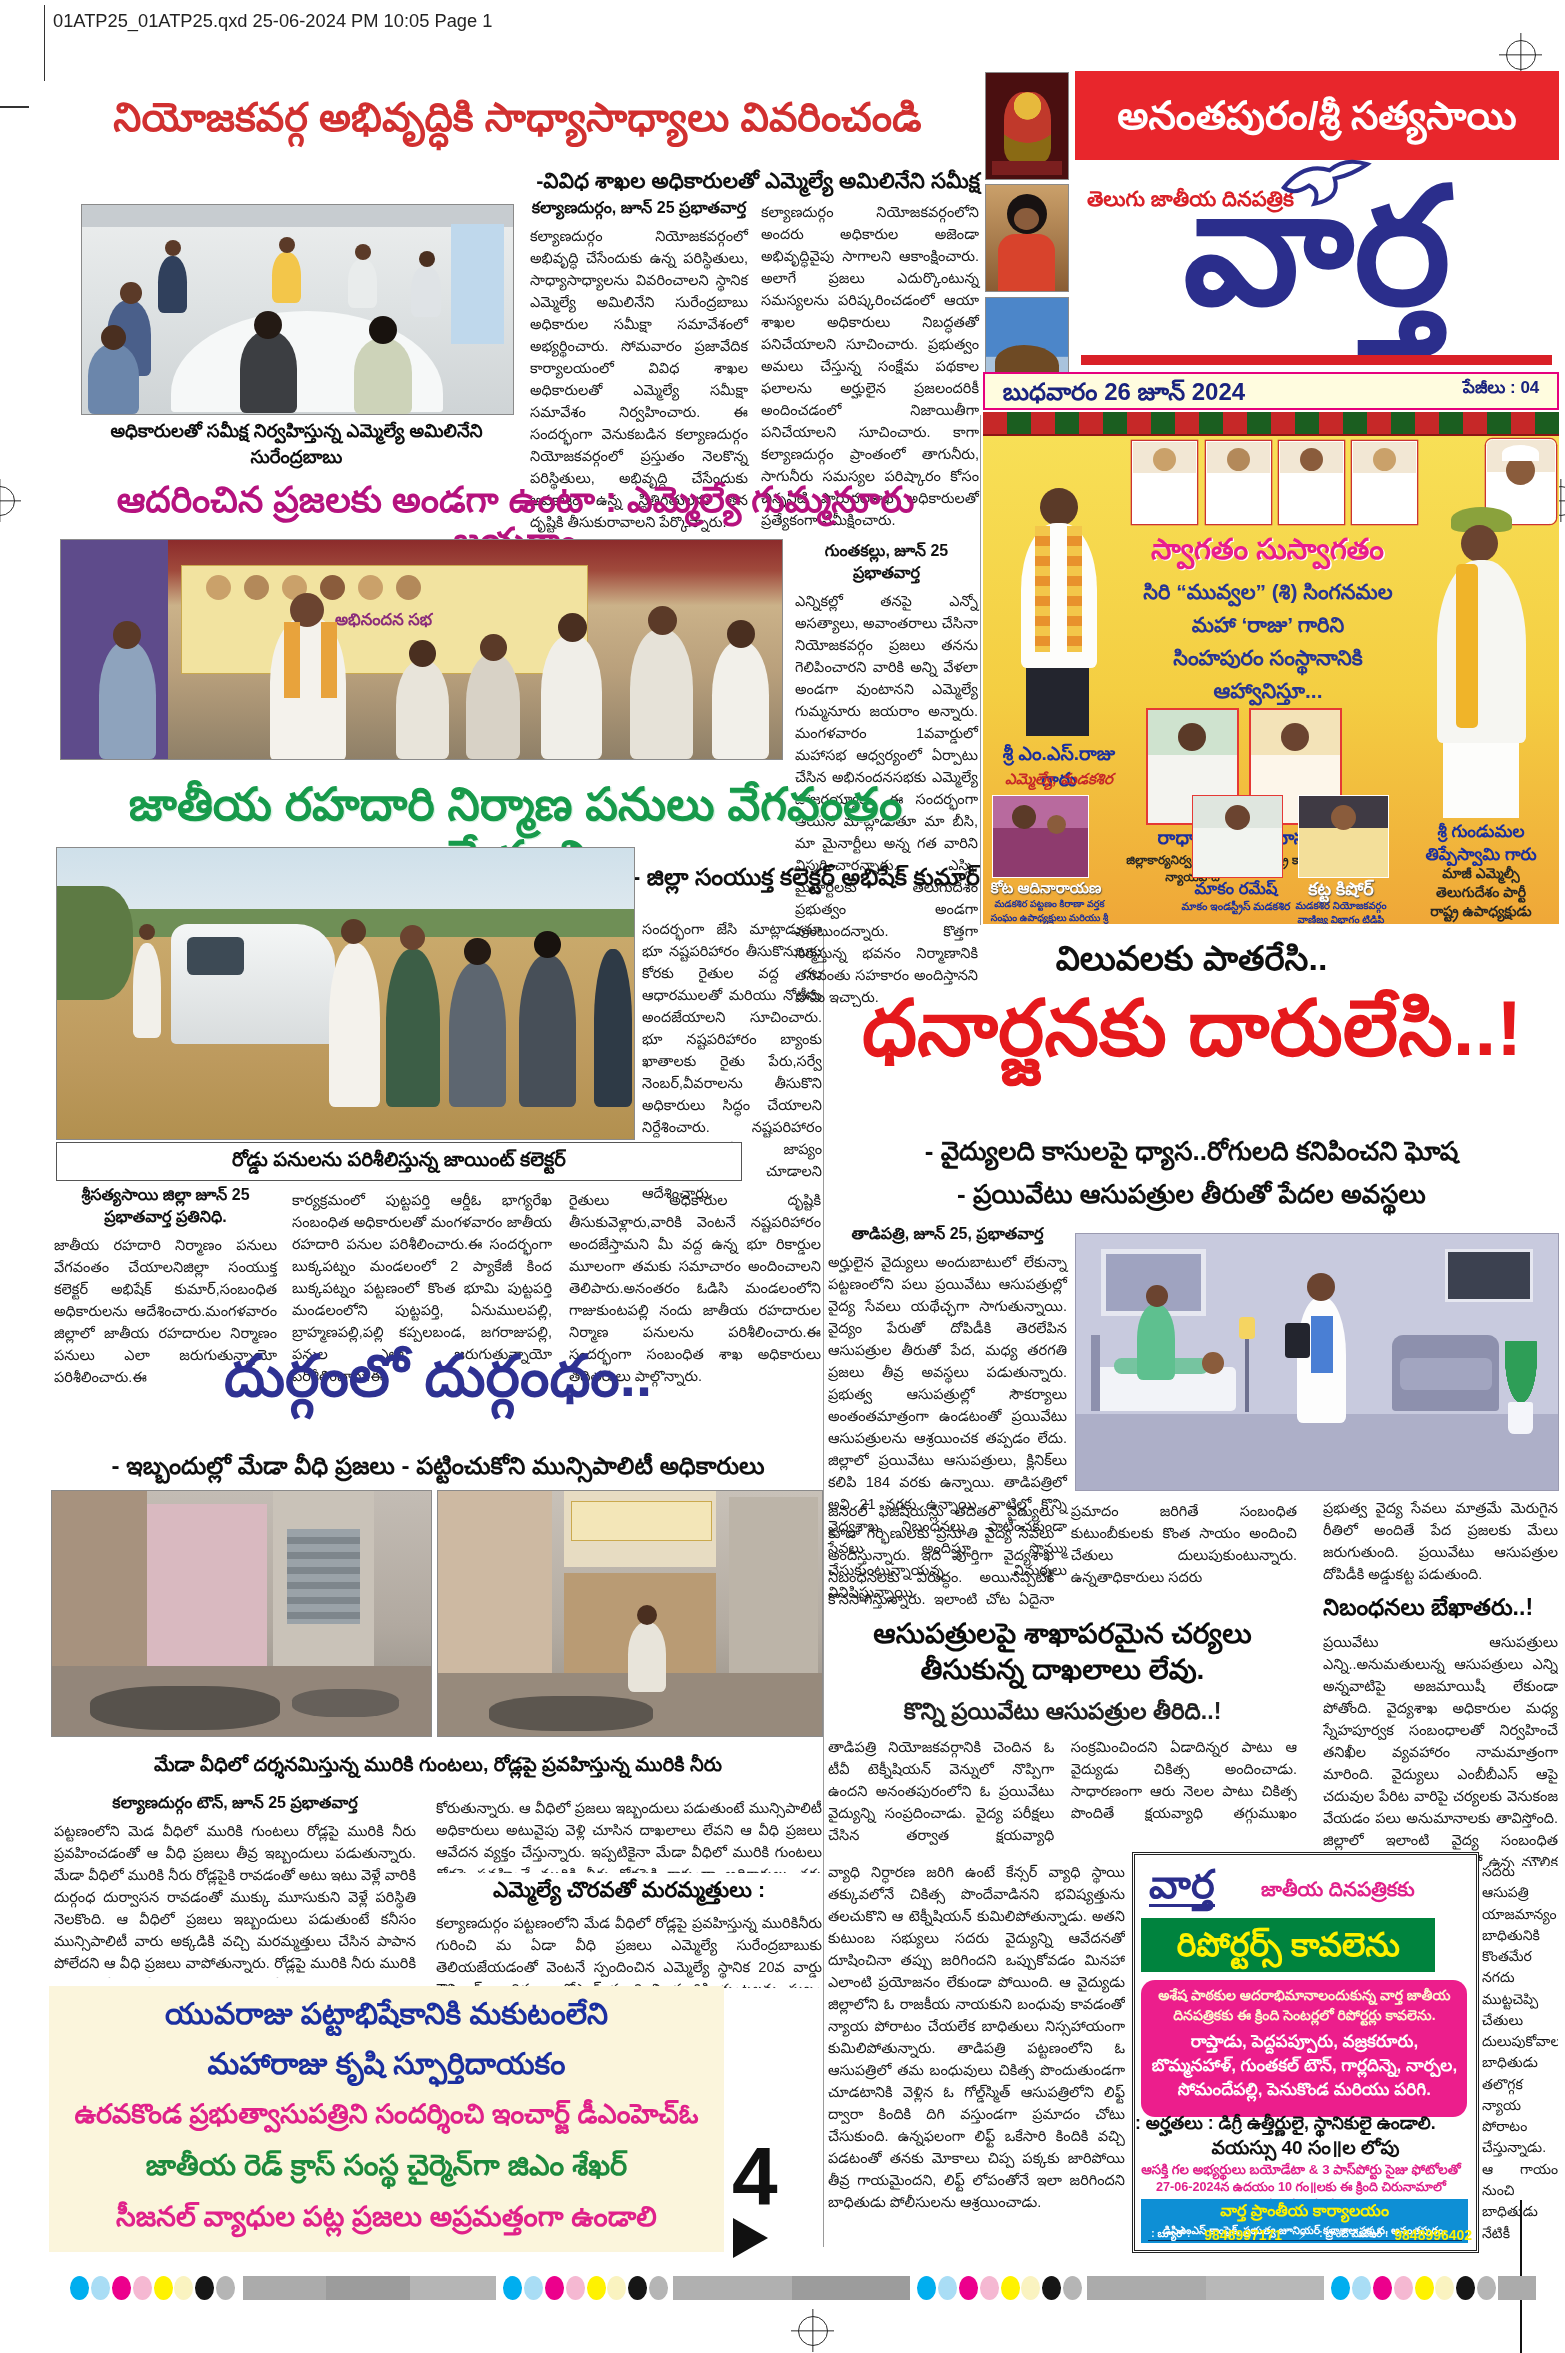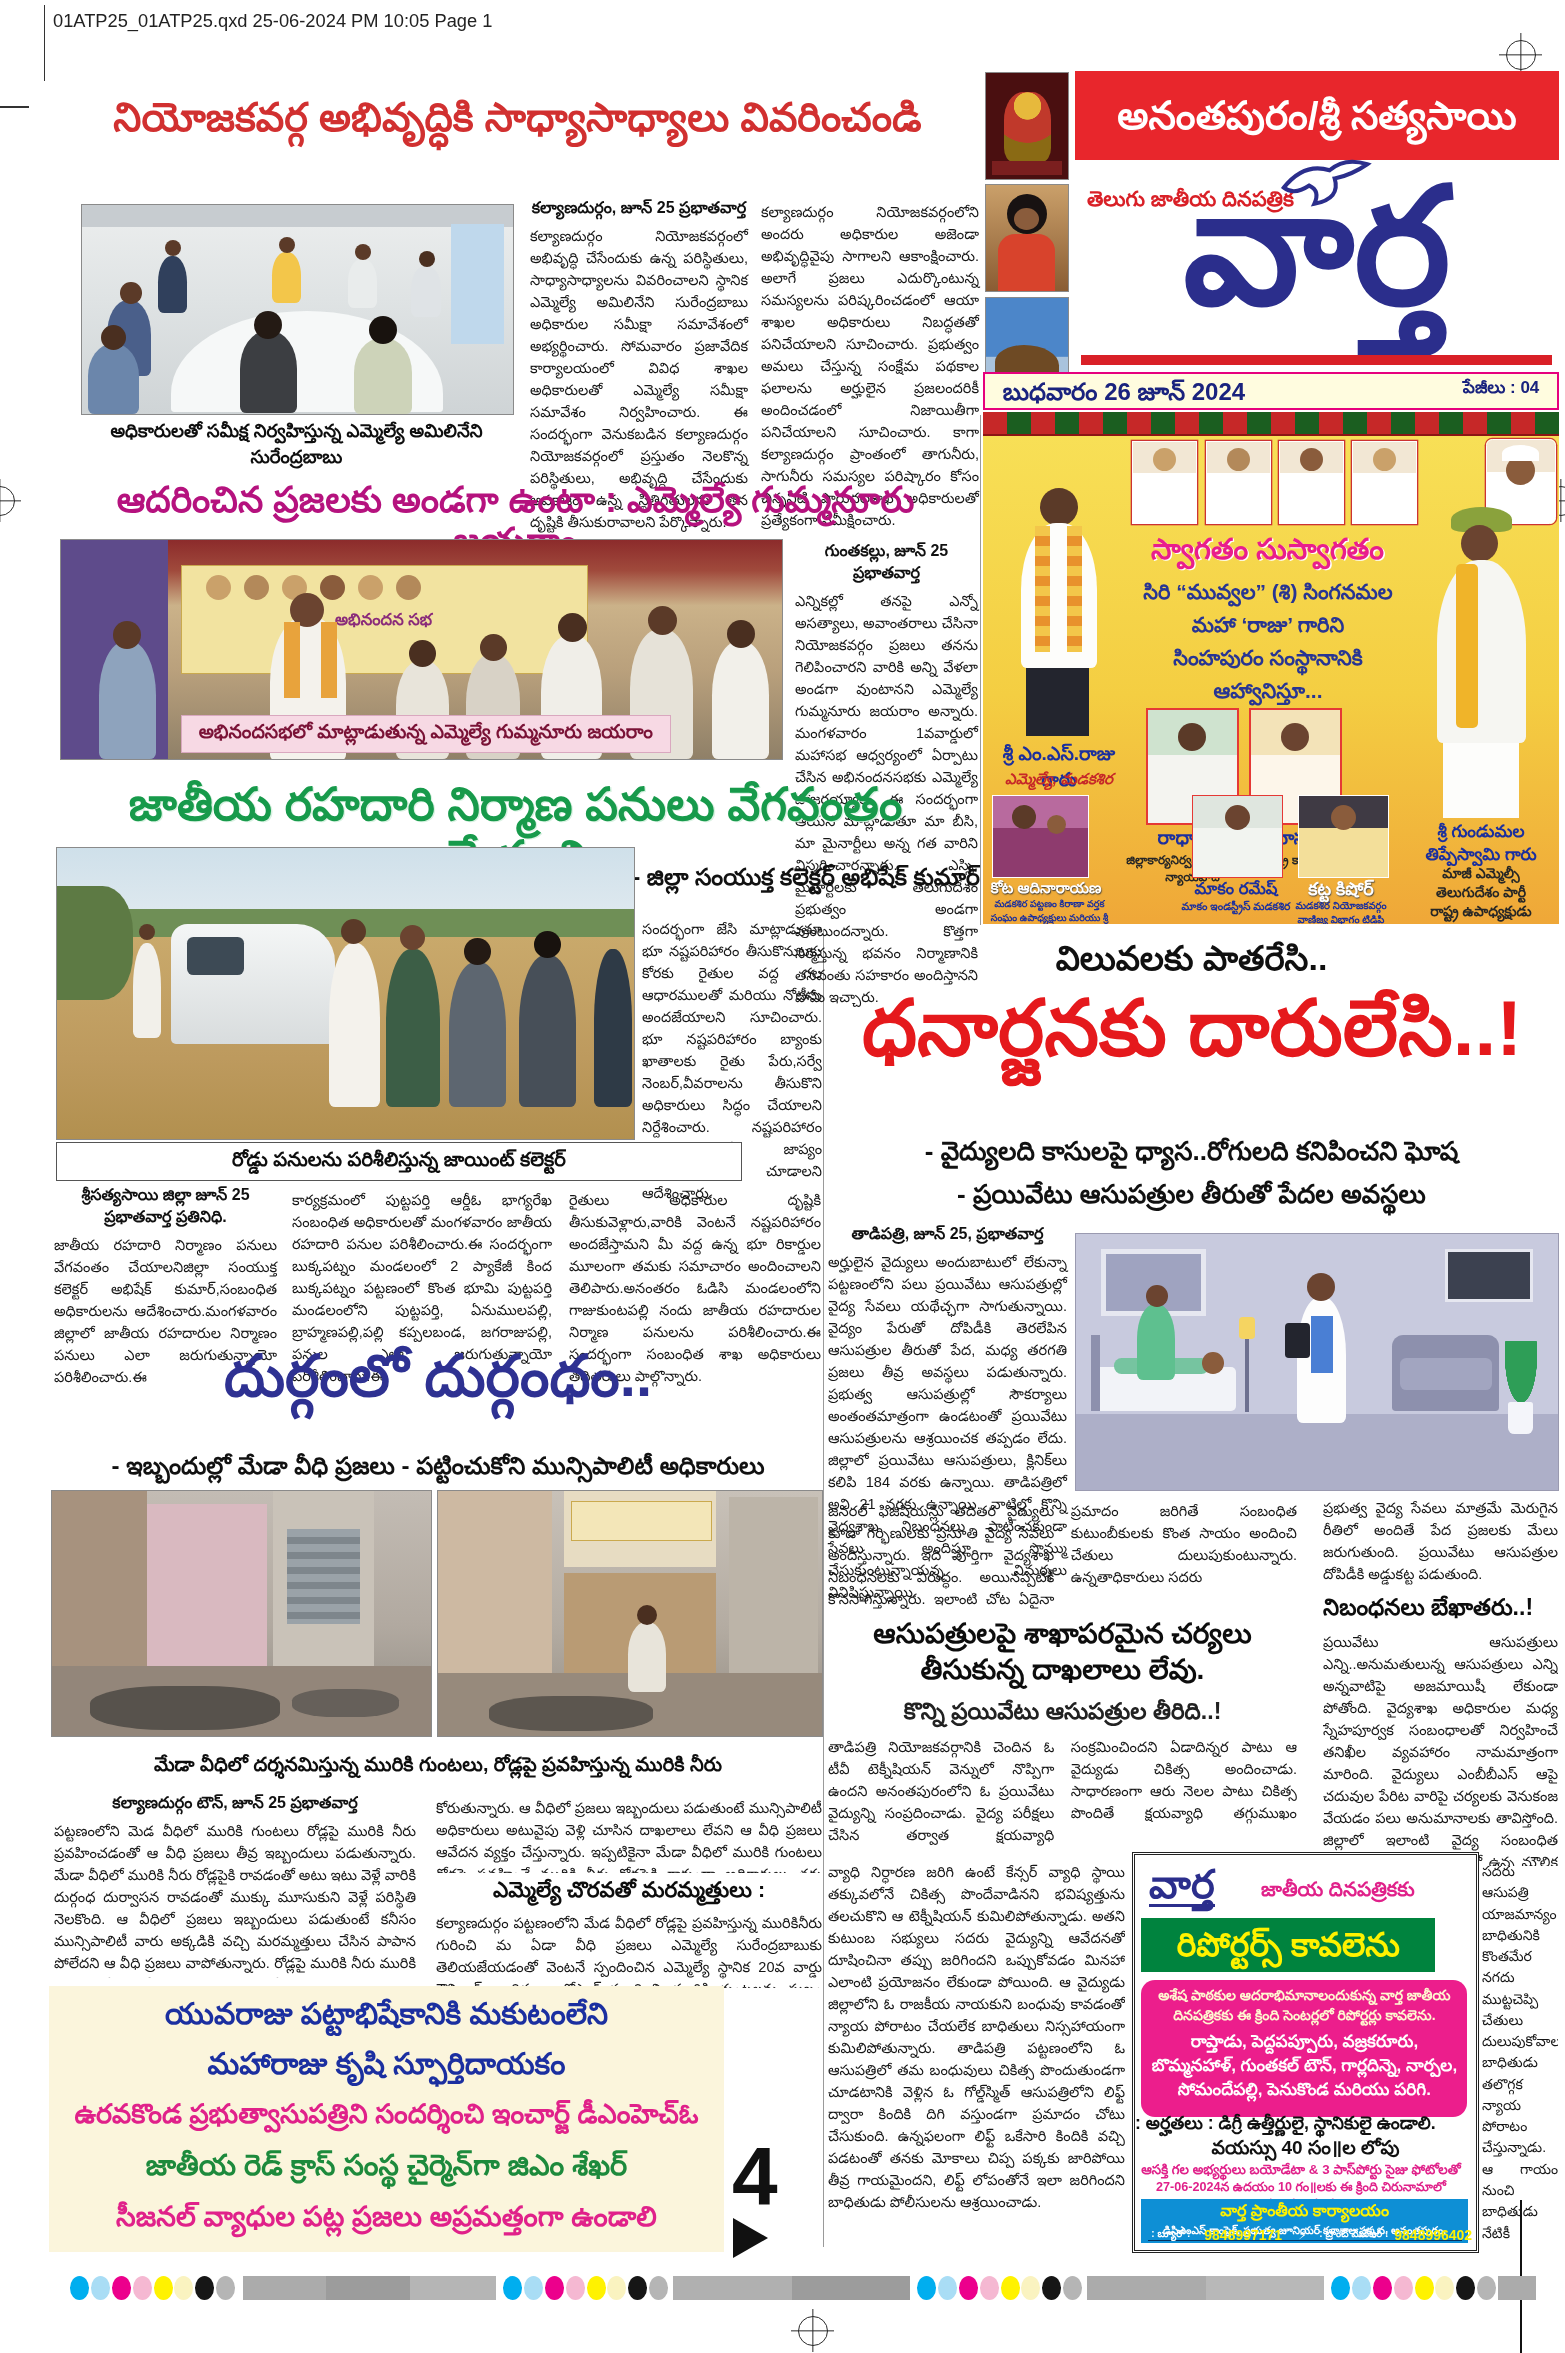--- a/index.html
+++ b/index.html
@@ -68,20 +68,21 @@
     <div class="abs" style="left:0;top:309px;width:572px;height:34px;background:#FFFCDF;border:2.5px solid #E6007E;">
       <span style="position:absolute;left:17.7px;top:3.8px;font-size:24px;font-weight:bold;color:#1A237E;">బుధవారం  26  జూన్  2024</span>
       <span style="position:absolute;right:17.7px;top:3.8px;font-size:17px;font-weight:bold;color:#1A237E;text-align:center;">పేజీలు : 04</span>
     </div>
   </div>
 
   <div class="rule" style="left:980px;top:415px;width:1.3px;height:510px;"></div>
   <div class="rule" style="left:823px;top:929px;width:1.3px;height:1318px;"></div>
 
   <div class="hl" style="position:absolute;left:56px;top:94px;width:923px;font-size:40px;color:#D13030;text-align:center;">నియోజకవర్గ అభివృద్ధికి సాధ్యాసాధ్యాలు వివరించండి</div>
+  <div class="abs" style="left:436px;top:169px;width:544px;text-align:right;font-size:21.5px;font-weight:bold;color:#111;">-వివిధ శాఖల అధికారులతో ఎమ్మెల్యే అమిలినేని సమీక్ష</div>
 
   <div class="ph" style="left:81px;top:204px;width:431px;height:209px;">
     <div class="s" style="left:0;top:0;right:0;bottom:0;background:linear-gradient(#eceeee 0%,#dfe3e4 45%,#cfd4d6 100%);"></div>
     <div class="s" style="left:0;top:0;width:100%;height:21.5px;background:#c7ccd0;"></div>
     <div class="s" style="right:8.9px;top:19px;width:53px;height:120px;background:#bfd8ec;"></div>
     <div class="s" style="left:89px;top:106px;width:272px;height:101px;background:#f6f8f8;border-radius:55% 55% 3.8px 3.8px/90% 90% 3.8px 3.8px;"></div>
     <div class="fig" style="left:25px;top:95px;width:44px;height:76px;background:#4a5f8a;"></div>
     <div class="head" style="left:38px;top:77px;width:21.5px;height:21.5px;background:#5b3a28;"></div>
     <div class="fig" style="left:76px;top:51px;width:29px;height:57px;background:#30405c;"></div>
     <div class="head" style="left:83px;top:35px;width:16.4px;height:16.4px;background:#5b3a28;"></div>
@@ -128,21 +129,20 @@
     <div class="fig" style="left:335px;top:120px;width:53px;height:99px;background:#e8e4da;"></div>
     <div class="head" style="left:348px;top:100px;width:26.6px;height:26.6px;background:#4a2f20;"></div>
     <div class="fig" style="left:405px;top:114px;width:54px;height:105px;background:#d8d2c6;"></div>
     <div class="head" style="left:419px;top:94px;width:26.6px;height:26.6px;background:#5b3a28;"></div>
     <div class="fig" style="left:480px;top:95px;width:61px;height:124px;background:#f0eee8;"></div>
     <div class="head" style="left:497px;top:73px;width:29px;height:29px;background:#4a2f20;"></div>
     <div class="fig" style="left:569px;top:89px;width:63px;height:130px;background:#e6e2d8;"></div>
     <div class="head" style="left:587px;top:66px;width:29px;height:29px;background:#5b3a28;"></div>
     <div class="fig" style="left:651px;top:101px;width:57px;height:118px;background:#f2f0ea;"></div>
     <div class="head" style="left:666px;top:80px;width:28px;height:28px;background:#4a2f20;"></div>
-    <div class="s" style="left:120px;bottom:6.3px;width:480px;background:#F7D9E4;border:1.3px solid #d9a8bf;text-align:center;font-weight:bold;font-size:19px;color:#7A1236;padding:5px 3.8px;">అభినందసభలో మాట్లాడుతున్న ఎమ్మెల్యే గుమ్మనూరు జయరాం</div>
   </div>
   <div class="abs" style="left:795px;top:542px;width:183px;">
     <div class="dl">గుంతకల్లు, జూన్ 25 ప్రభాతవార్త</div>
     <div class="bt">ఎన్నికల్లో తనపై ఎన్నో అసత్యాలు, అవాంతరాలు చేసినా నియోజకవర్గం ప్రజలు తనను గెలిపించారని వారికి అన్ని వేళలా అండగా వుంటానని ఎమ్మెల్యే గుమ్మనూరు జయరాం అన్నారు. మంగళవారం 1వవార్డులో మహాసభ ఆధ్వర్యంలో ఏర్పాటు చేసిన అభినందనసభకు ఎమ్మెల్యే హాజరయ్యారు. ఈ సందర్భంగా ఆయన మాట్లాడుతూ మా బీసి, మా మైనార్టీలు అన్న గత వారిని విస్మరించారన్నారు. ఎస్సి, మైనార్టీలకు తెలుగుదేశం ప్రభుత్వం అండగా వుంటుందన్నారు. కొత్తగా నిర్మిస్తున్న భవనం నిర్మాణానికి తనవంతు సహకారం అందిస్తానని హామీ ఇచ్చారు.</div>
   </div>
 
   <div class="hl" style="position:absolute;left:54px;top:778px;width:923px;font-size:46px;color:#179A4B;text-shadow:1.3px 1.3px 0 #d9f2e2;">జాతీయ రహదారి నిర్మాణ పనులు వేగవంతం చేయాలి</div>
   <div class="abs" style="left:601px;top:864px;width:379px;text-align:right;font-size:23.4px;font-weight:bold;color:#111;">- జిల్లా సంయుక్త కలెక్టర్ అభిషేక్ కుమార్</div>
 
   <div class="ph" style="left:56px;top:847px;width:577px;height:291px;">

